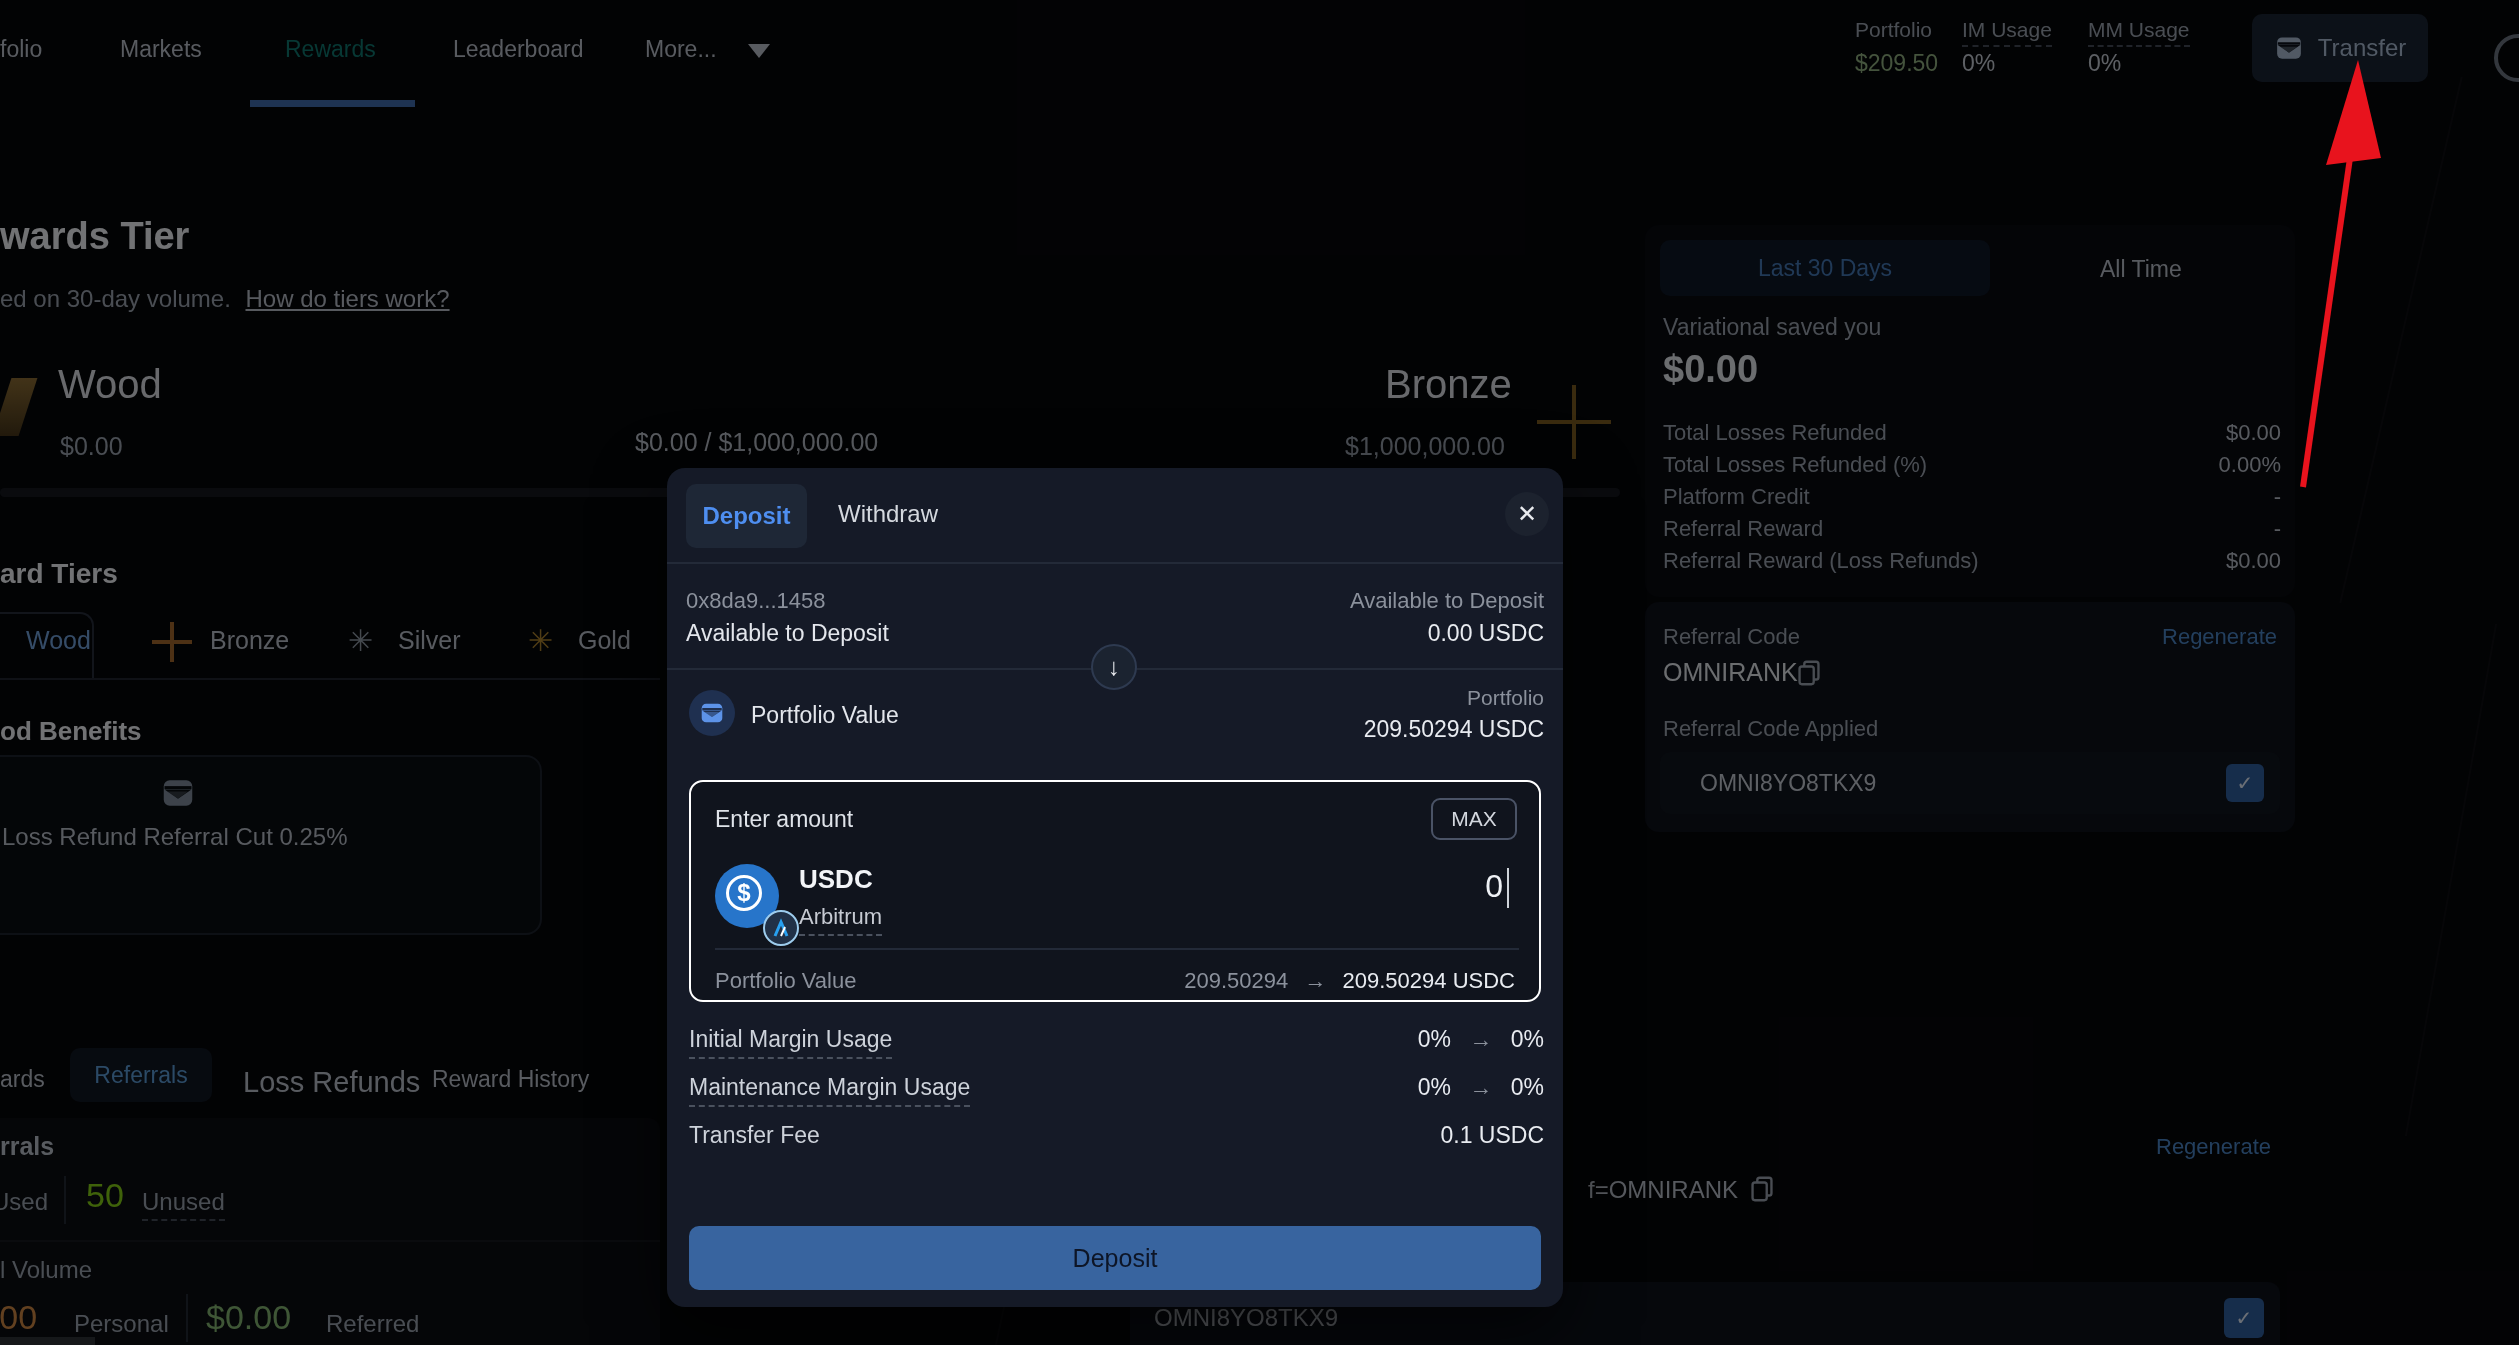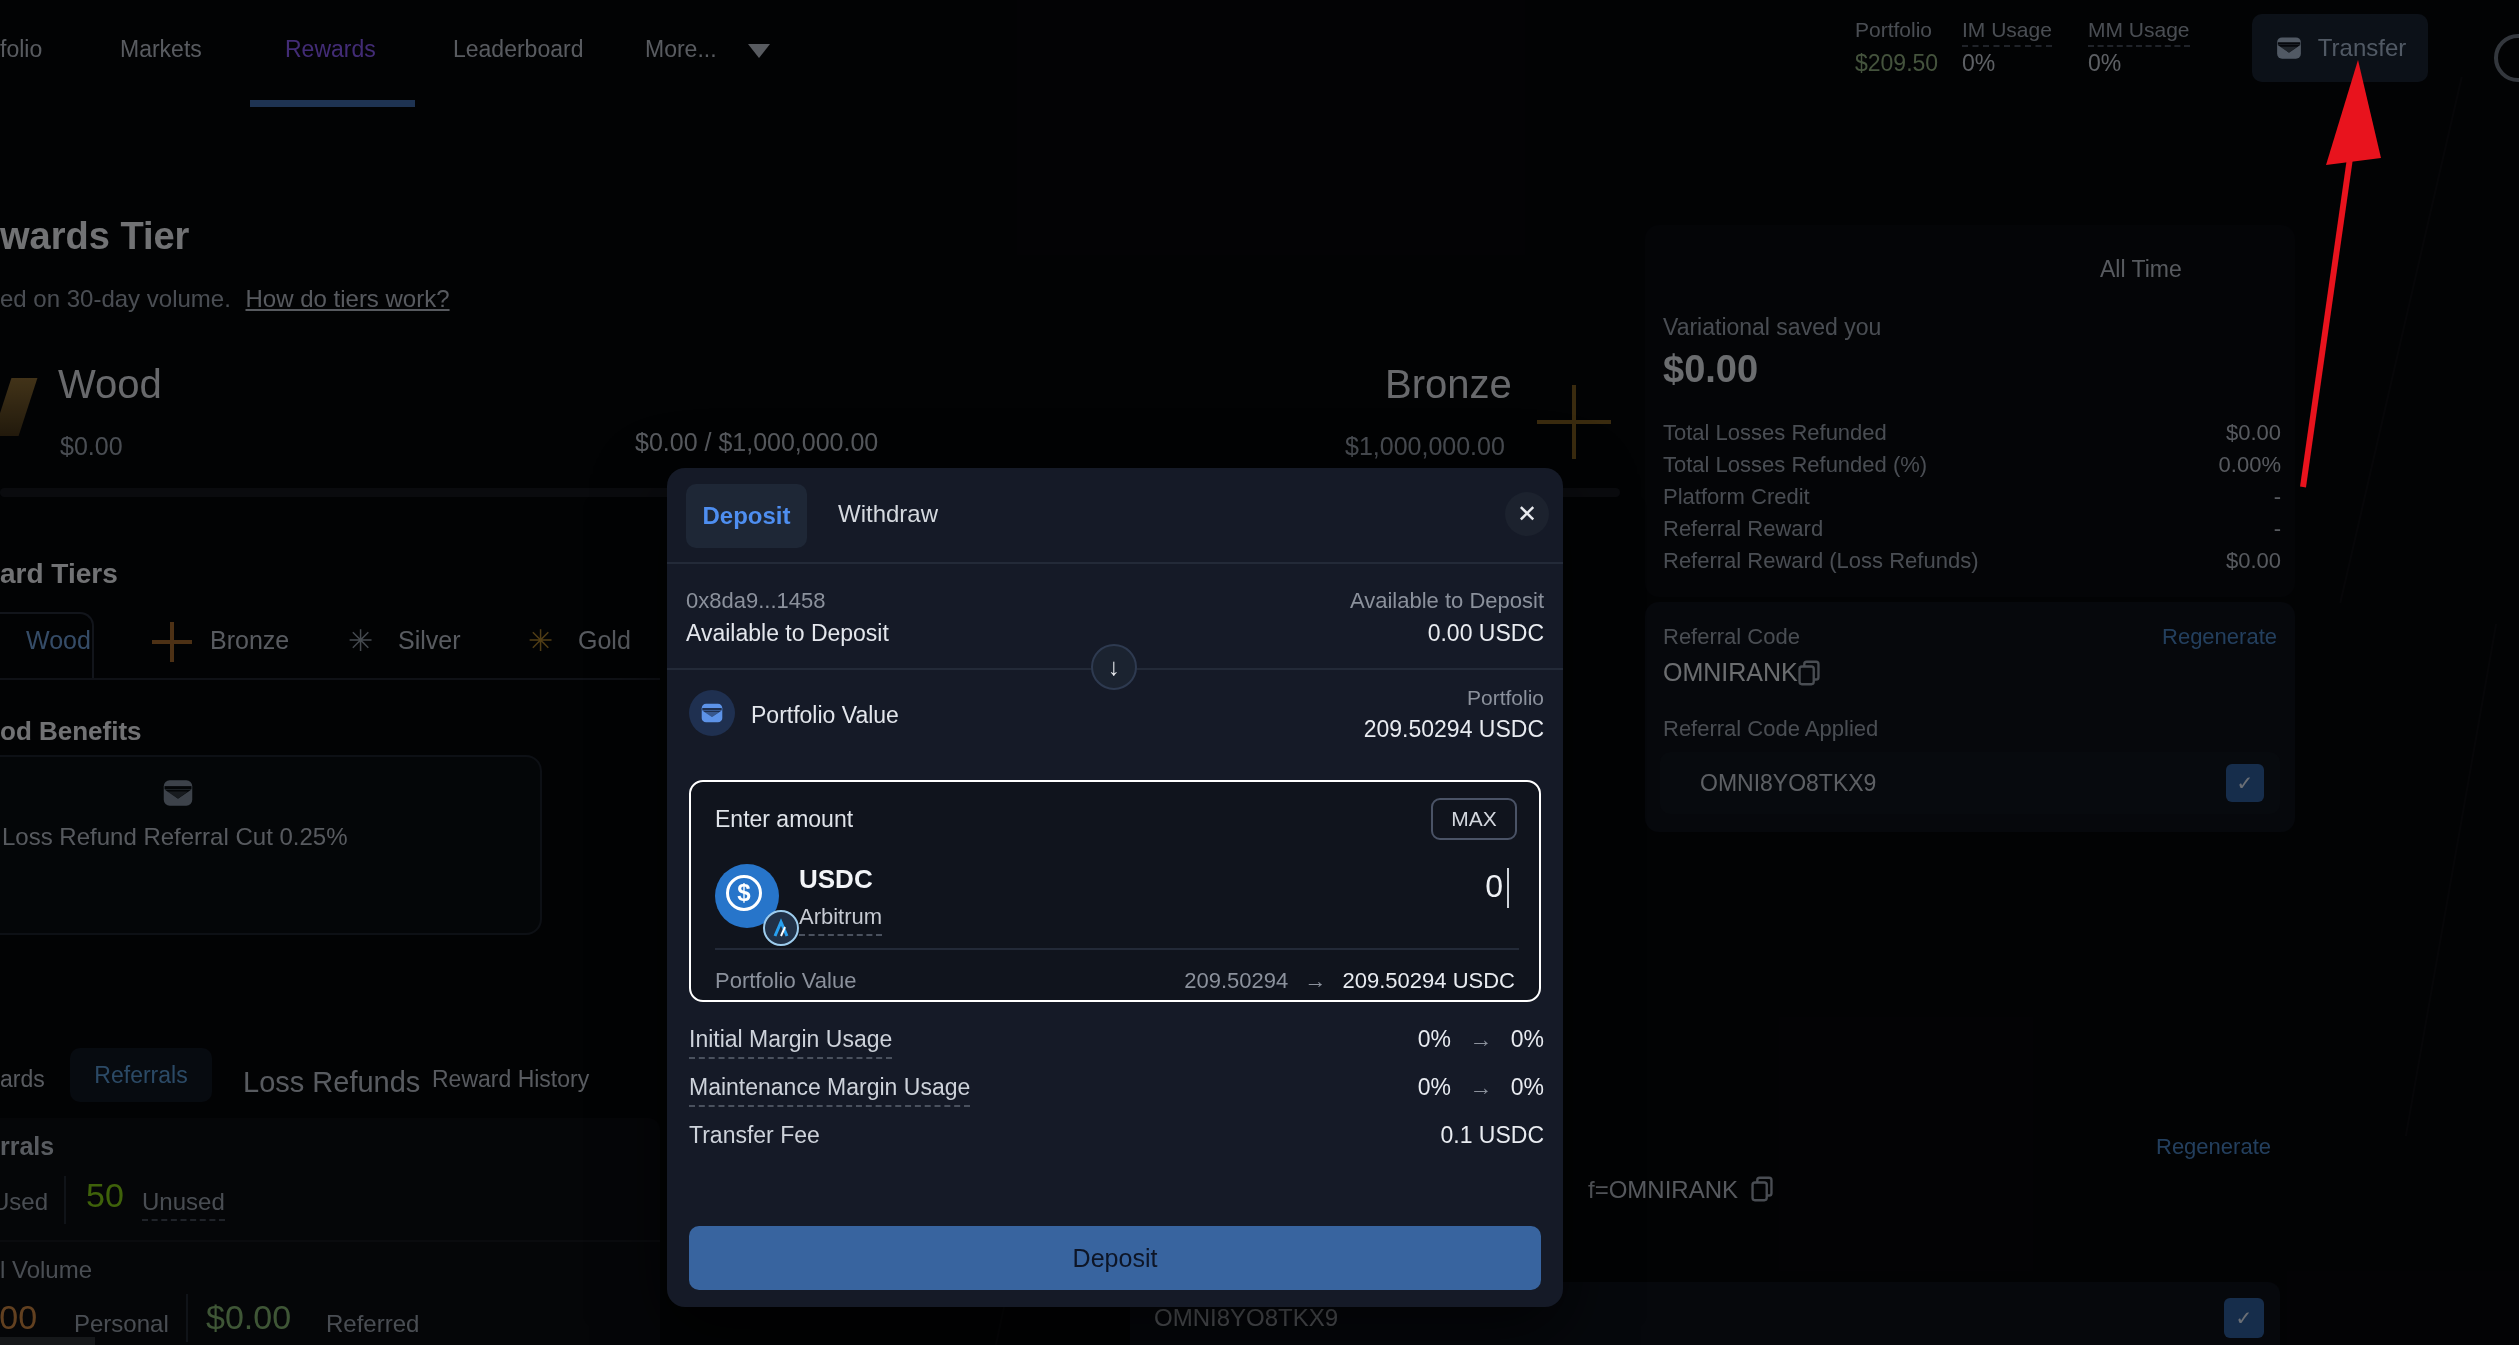--- a/index.html
+++ b/index.html
@@ -48,21 +48,21 @@
 </head>
 <body>
 
 <div class="stage">
 
   <div class="abs" style="inset:0;z-index:1;text-decoration:underline;">
 
     <div class="abs" style="left:0;top:0;width:2519px;height:110px;">
       <span class="nav-item" style="left:0;">folio</span>
       <span class="nav-item" style="left:120px;">Markets</span>
-      <span class="nav-item" style="left:285px;color:#8b5cf6;">Rewards</span>
+      <span class="nav-item" style="left:285px;color:#0f766e;">Rewards</span>
       <div class="nav-underline" style="left:250px;top:100px;width:165px;height:7px;"></div>
       <span class="nav-item" style="left:453px;">Leaderboard</span>
       <span class="nav-item" style="left:645px;">More...</span>
       <span class="abs" style="left:748px;top:44px;width:0;height:0;border-left:11px solid transparent;border-right:11px solid transparent;border-top:14px solid #b8bec8;"></span>
 
       <span class="acct-label" style="left:1855px;top:18px;">Portfolio</span>
       <span class="acct-value" style="left:1855px;top:50px;color:#8fae7f;">$209.50</span>
       <span class="acct-label du" style="left:1962px;top:18px;">IM Usage</span>
       <span class="acct-value" style="left:1962px;top:50px;">0%</span>
       <span class="acct-label du" style="left:2088px;top:18px;">MM Usage</span>
@@ -137,20 +137,23 @@
     <div class="abs" style="left:-40px;top:1240px;width:700px;height:2px;background:#15181e;"></div>
     <span class="stat-label" style="left:0;top:1256px;font-size:24px;">l Volume</span>
     <span class="abs" style="left:-48px;top:1298px;font-size:34px;color:#cd8743;">$0.00</span>
     <span class="stat-label" style="left:74px;top:1310px;font-size:24px;">Personal</span>
     <div class="vdiv" style="left:186px;top:1294px;height:48px;"></div>
     <span class="abs" style="left:206px;top:1298px;font-size:34px;color:#84b471;">$0.00</span>
     <span class="stat-label" style="left:326px;top:1310px;font-size:24px;">Referred</span>
     <div class="abs" style="left:0;top:1337px;width:95px;height:8px;background:#2e3338;"></div>
 
     <div class="abs" style="left:1645px;top:225px;width:650px;height:372px;background:#090b10;border-radius:14px;"></div>
+    <div class="pill-tab" style="left:1660px;top:240px;width:330px;height:56px;background:#0e1726;color:#4377b4;">
+        <span>Last 30 Days</span>
+      </div>
     <span class="abs" style="left:2100px;top:256px;font-size:23px;color:#b6bcc6;">All Time</span>
     <span class="stat-label" style="left:1663px;top:314px;font-size:23px;">Variational saved you</span>
     <span class="abs" style="left:1663px;top:348px;font-size:38px;font-weight:600;color:#dfe3e9;">$0.00</span>
 
     <span class="stat-label" style="left:1663px;top:420px;">Total Losses Refunded</span>
     <span class="stat-value" style="left:2100px;top:420px;width:181px;">$0.00</span>
     <span class="stat-label" style="left:1663px;top:452px;">Total Losses Refunded (%)</span>
     <span class="stat-value" style="left:2100px;top:452px;width:181px;">0.00%</span>
     <span class="stat-label" style="left:1663px;top:484px;">Platform Credit</span>
     <span class="stat-value" style="left:2100px;top:484px;width:181px;">-</span>

